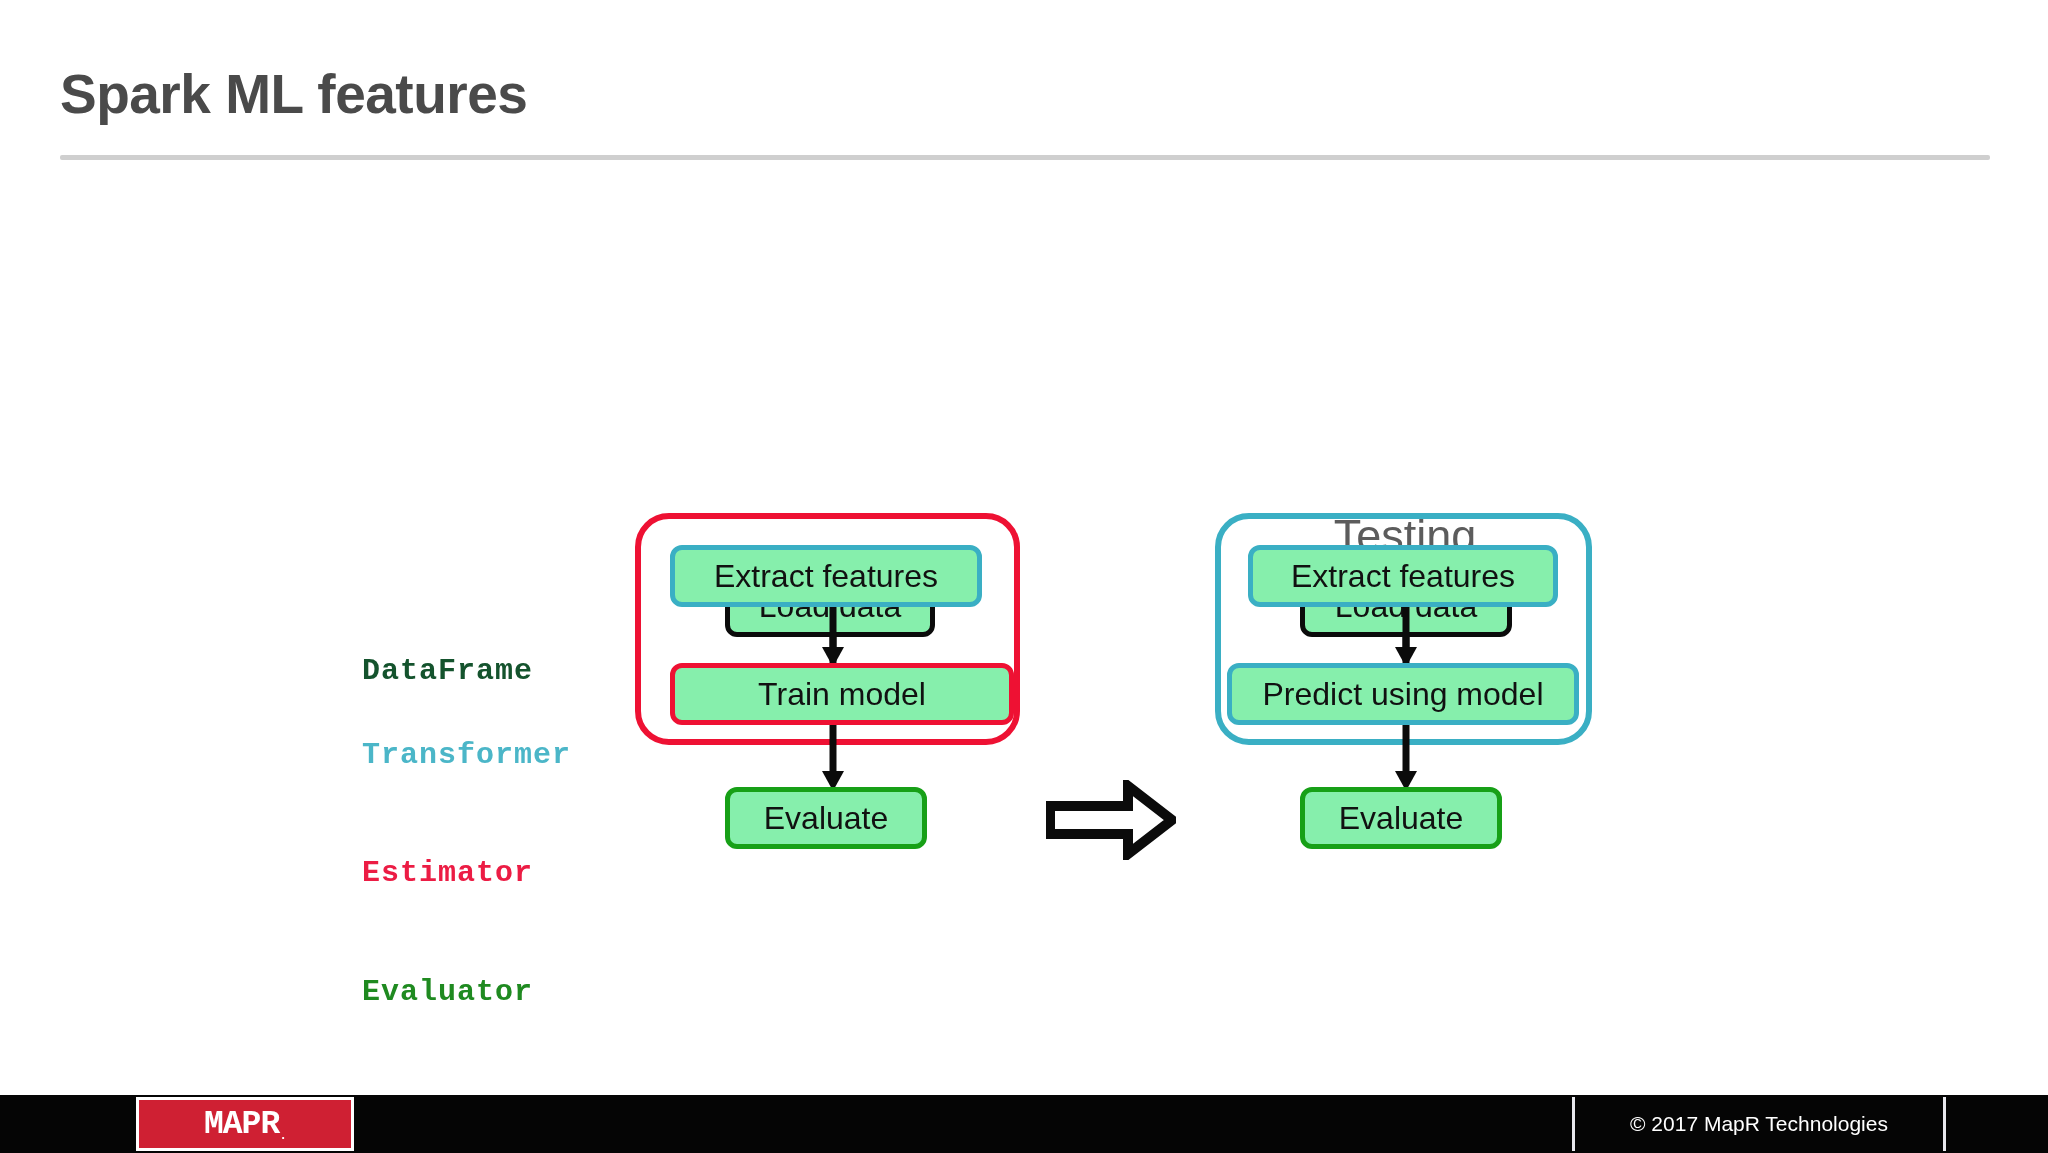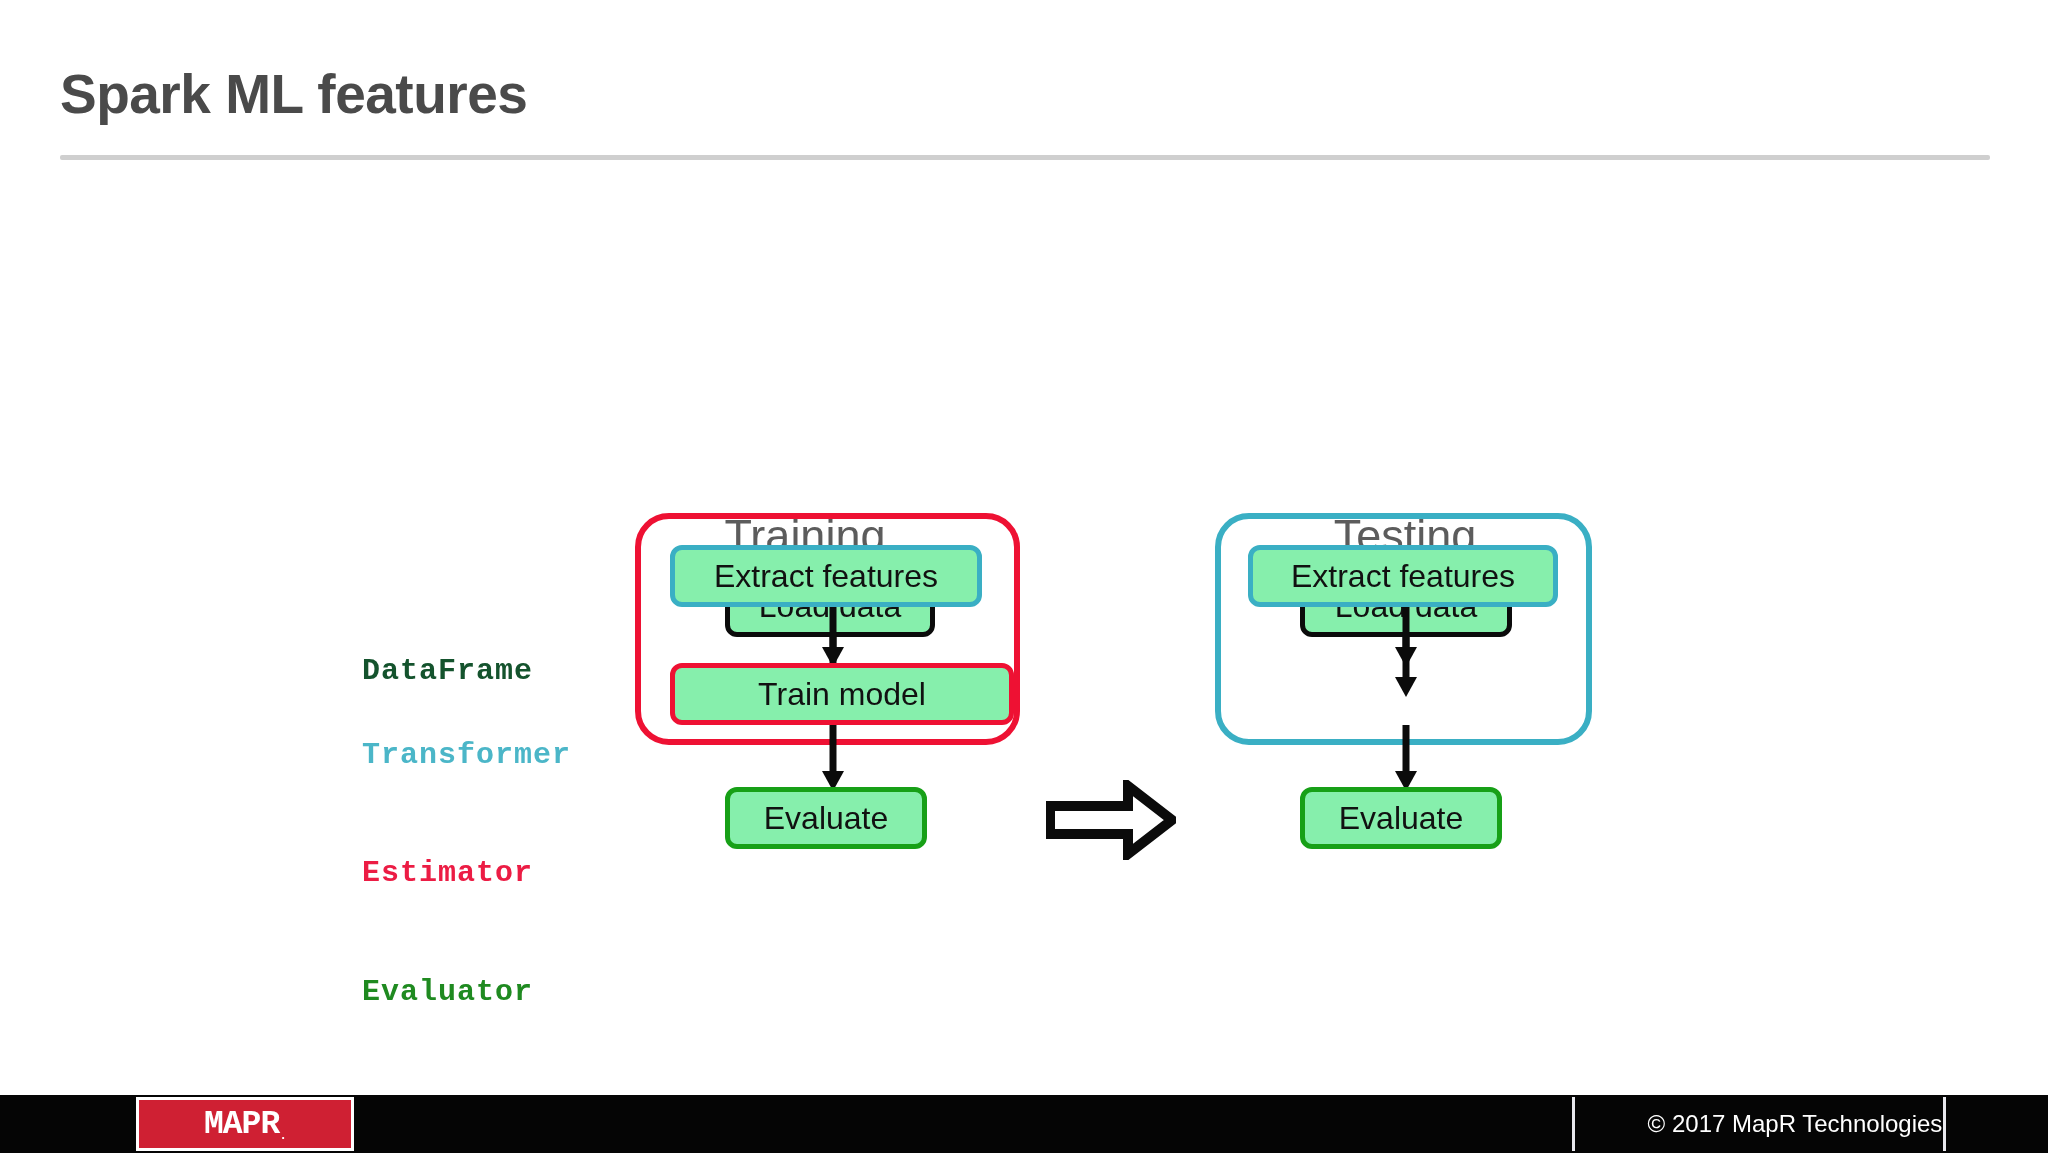--- a/index.html
+++ b/index.html
@@ -158,39 +158,37 @@
   .footer-copy {
     position: absolute;
     left: 1575px;
     top: 1097px;
     width: 368px;
     height: 54px;
     display: flex;
     align-items: center;
     justify-content: center;
     color: #ffffff;
-    font-size: 24px;
-    white-space: nowrap;
-    padding-left: 36px;
+    font-size: 21px;
+    white-space: nowrap;
   }
 </style>
 </head>
 <body>
 
 <div class="slide-title">Spark ML features</div>
 <div class="title-rule"></div>
 
 <div class="diagram">
 
   <div class="cat-label cat-dataframe">DataFrame</div>
   <div class="cat-label cat-transformer">Transformer</div>
   <div class="cat-label cat-estimator">Estimator</div>
   <div class="cat-label cat-evaluator">Evaluator</div>
 
-  <div class="col-heading heading-training">Training</div>
 
   <div class="box box-black" style="left:725px; top:395px; width:210px; height:62px;">Load data</div>
 
   <svg class="arrow-down" style="left:818px; top:457px; height:62px;" viewBox="0 0 30 62">
     <line x1="15" y1="0" x2="15" y2="44" stroke="#0b0b0b" stroke-width="7"></line>
     <polygon points="15,60 4,40 26,40" fill="#0b0b0b"></polygon>
   </svg>
 
   <div class="group group-red" style="left:635px; top:333px; width:385px; height:232px;
               top:333px;"></div>
@@ -228,20 +226,21 @@
 
   <div class="group group-teal" style="left:1215px; top:333px; width:377px; height:232px;"></div>
 
   <div class="box box-teal" style="left:1248px; top:365px; width:310px; height:62px;">Extract features</div>
 
   <svg class="arrow-down" style="left:1391px; top:427px; height:62px;" viewBox="0 0 30 62">
     <line x1="15" y1="0" x2="15" y2="44" stroke="#0b0b0b" stroke-width="7"></line>
     <polygon points="15,60 4,40 26,40" fill="#0b0b0b"></polygon>
   </svg>
 
+  <div class="box box-teal" style="left:1227px; top:483px; width:352px; height:62px;">Predict using model</div>
 
   <svg class="arrow-down" style="left:1391px; top:545px; height:68px;" viewBox="0 0 30 68">
     <line x1="15" y1="0" x2="15" y2="50" stroke="#0b0b0b" stroke-width="7"></line>
     <polygon points="15,66 4,46 26,46" fill="#0b0b0b"></polygon>
   </svg>
 
   <div class="box box-green" style="left:1300px; top:607px; width:202px; height:62px;">Evaluate</div>
 
 </div>
 

